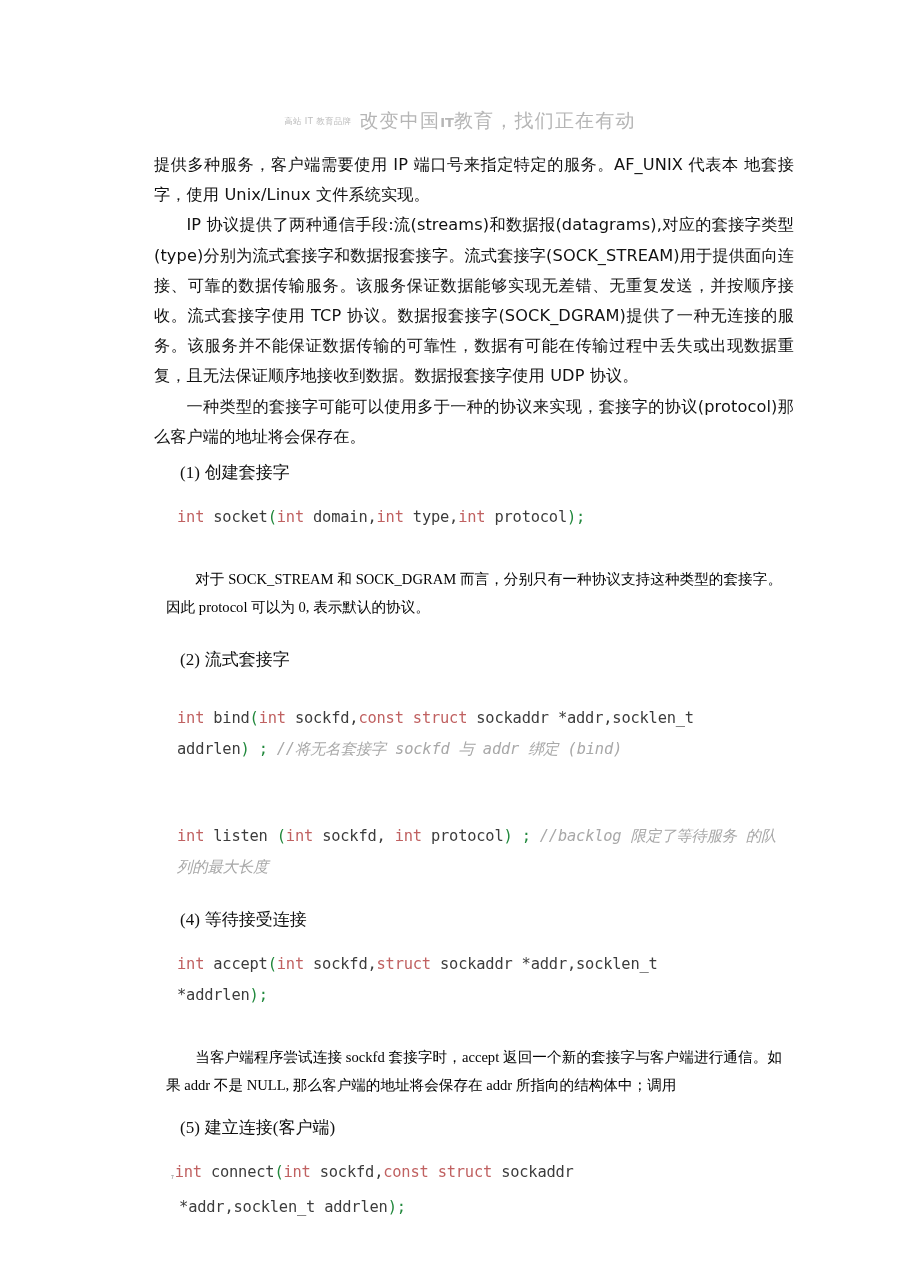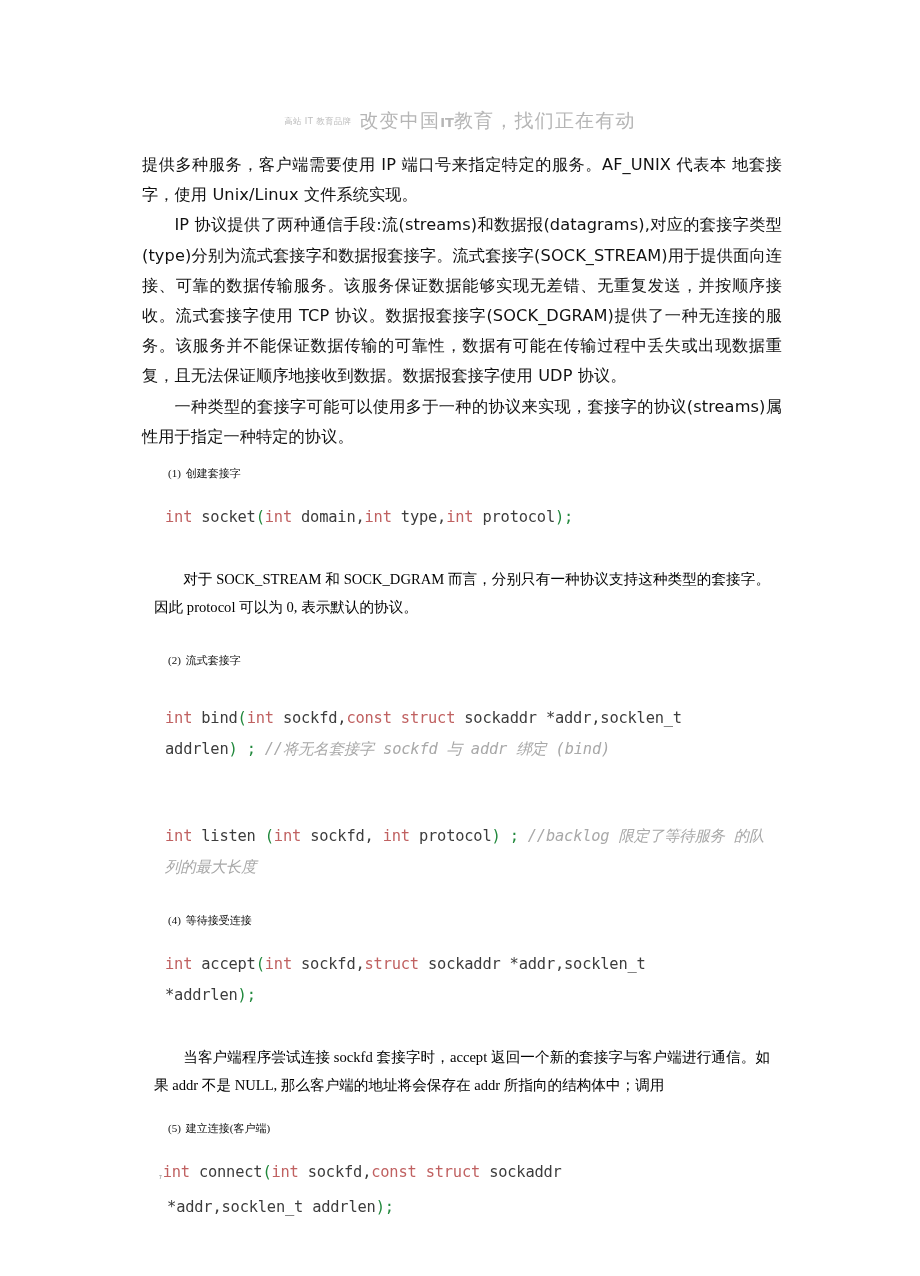--- a/index.html
+++ b/index.html
@@ -51,21 +51,21 @@
     font-family: "DejaVu Sans", "Liberation Sans", sans-serif;
     font-size: 13px;
     font-weight: bold;
     letter-spacing: 0;
   }
 
   
   .content {
     position: absolute;
     top: 150px;
-    left: 142px;
+    left: 154px;
     width: 640px;
   }
 
   
   p.sans {
     margin: 0;
     font-family: "DejaVu Sans", "Liberation Sans", sans-serif;
     font-size: 16.2px;
     line-height: 30.2px;
     text-align: justify;
@@ -84,21 +84,21 @@
     text-align: justify;
     text-justify: inter-ideograph;
     color: #000000;
   }
   p.serif.indent { text-indent: 2em; }
 
   
   p.numbered {
     margin: 0;
     font-family: "Liberation Serif", "DejaVu Serif", serif;
-    font-size: 11px;
+    font-size: 17px;
     line-height: 26px;
     padding-left: 26px;
     color: #111111;
   }
   p.numbered .idx { margin-right: 5px; }
 
   
   pre.code {
     margin: 16px;
     font-family: "DejaVu Sans Mono", "Liberation Mono", monospace;
@@ -133,21 +133,21 @@
   <div class="header-band">
     <span class="header-small">高站 IT 教育品牌</span><span class="header-big"><span>改变中国</span><span class="lat">IT</span><span>教育，找们正在有动</span></span>
   </div>
 
   <div class="content">
 
     <p class="sans">提供多种服务，客户端需要使用 IP 端口号来指定特定的服务。AF_UNIX 代表本 地套接字，使用 Unix/Linux 文件系统实现。</p>
 
     <p class="sans indent">IP 协议提供了两种通信手段:流(streams)和数据报(datagrams),对应的套接字类型(type)分别为流式套接字和数据报套接字。流式套接字(SOCK_STREAM)用于提供面向连接、可靠的数据传输服务。该服务保证数据能够实现无差错、无重复发送，并按顺序接收。流式套接字使用 TCP 协议。数据报套接字(SOCK_DGRAM)提供了一种无连接的服务。该服务并不能保证数据传输的可靠性，数据有可能在传输过程中丢失或出现数据重复，且无法保证顺序地接收到数据。数据报套接字使用 UDP 协议。</p>
 
-    <p class="sans indent">一种类型的套接字可能可以使用多于一种的协议来实现，套接字的协议(streams)属性用于指定一种特定的协议。</p>
+    <p class="sans indent">一种类型的套接字可能可以使用多于一种的协议来实现，套接字的协议(protocol)那么客户端的地址将会保存在。</p>
 
     <div class="sp-s"></div>
 
     <p class="numbered">
       <span class="idx">(1)</span><span>创建套接字</span>
     </p>
     <pre class="code i1"><span class="kw">int</span> <span>socket</span><span class="pn">(</span><span class="kw">int</span> <span>domain</span>,<span class="kw">int</span> <span>type</span>,<span class="kw">int</span> <span>protocol</span><span class="pn">)</span><span class="pn">;</span></pre>
 
     <div class="sp-xs"></div>
 

